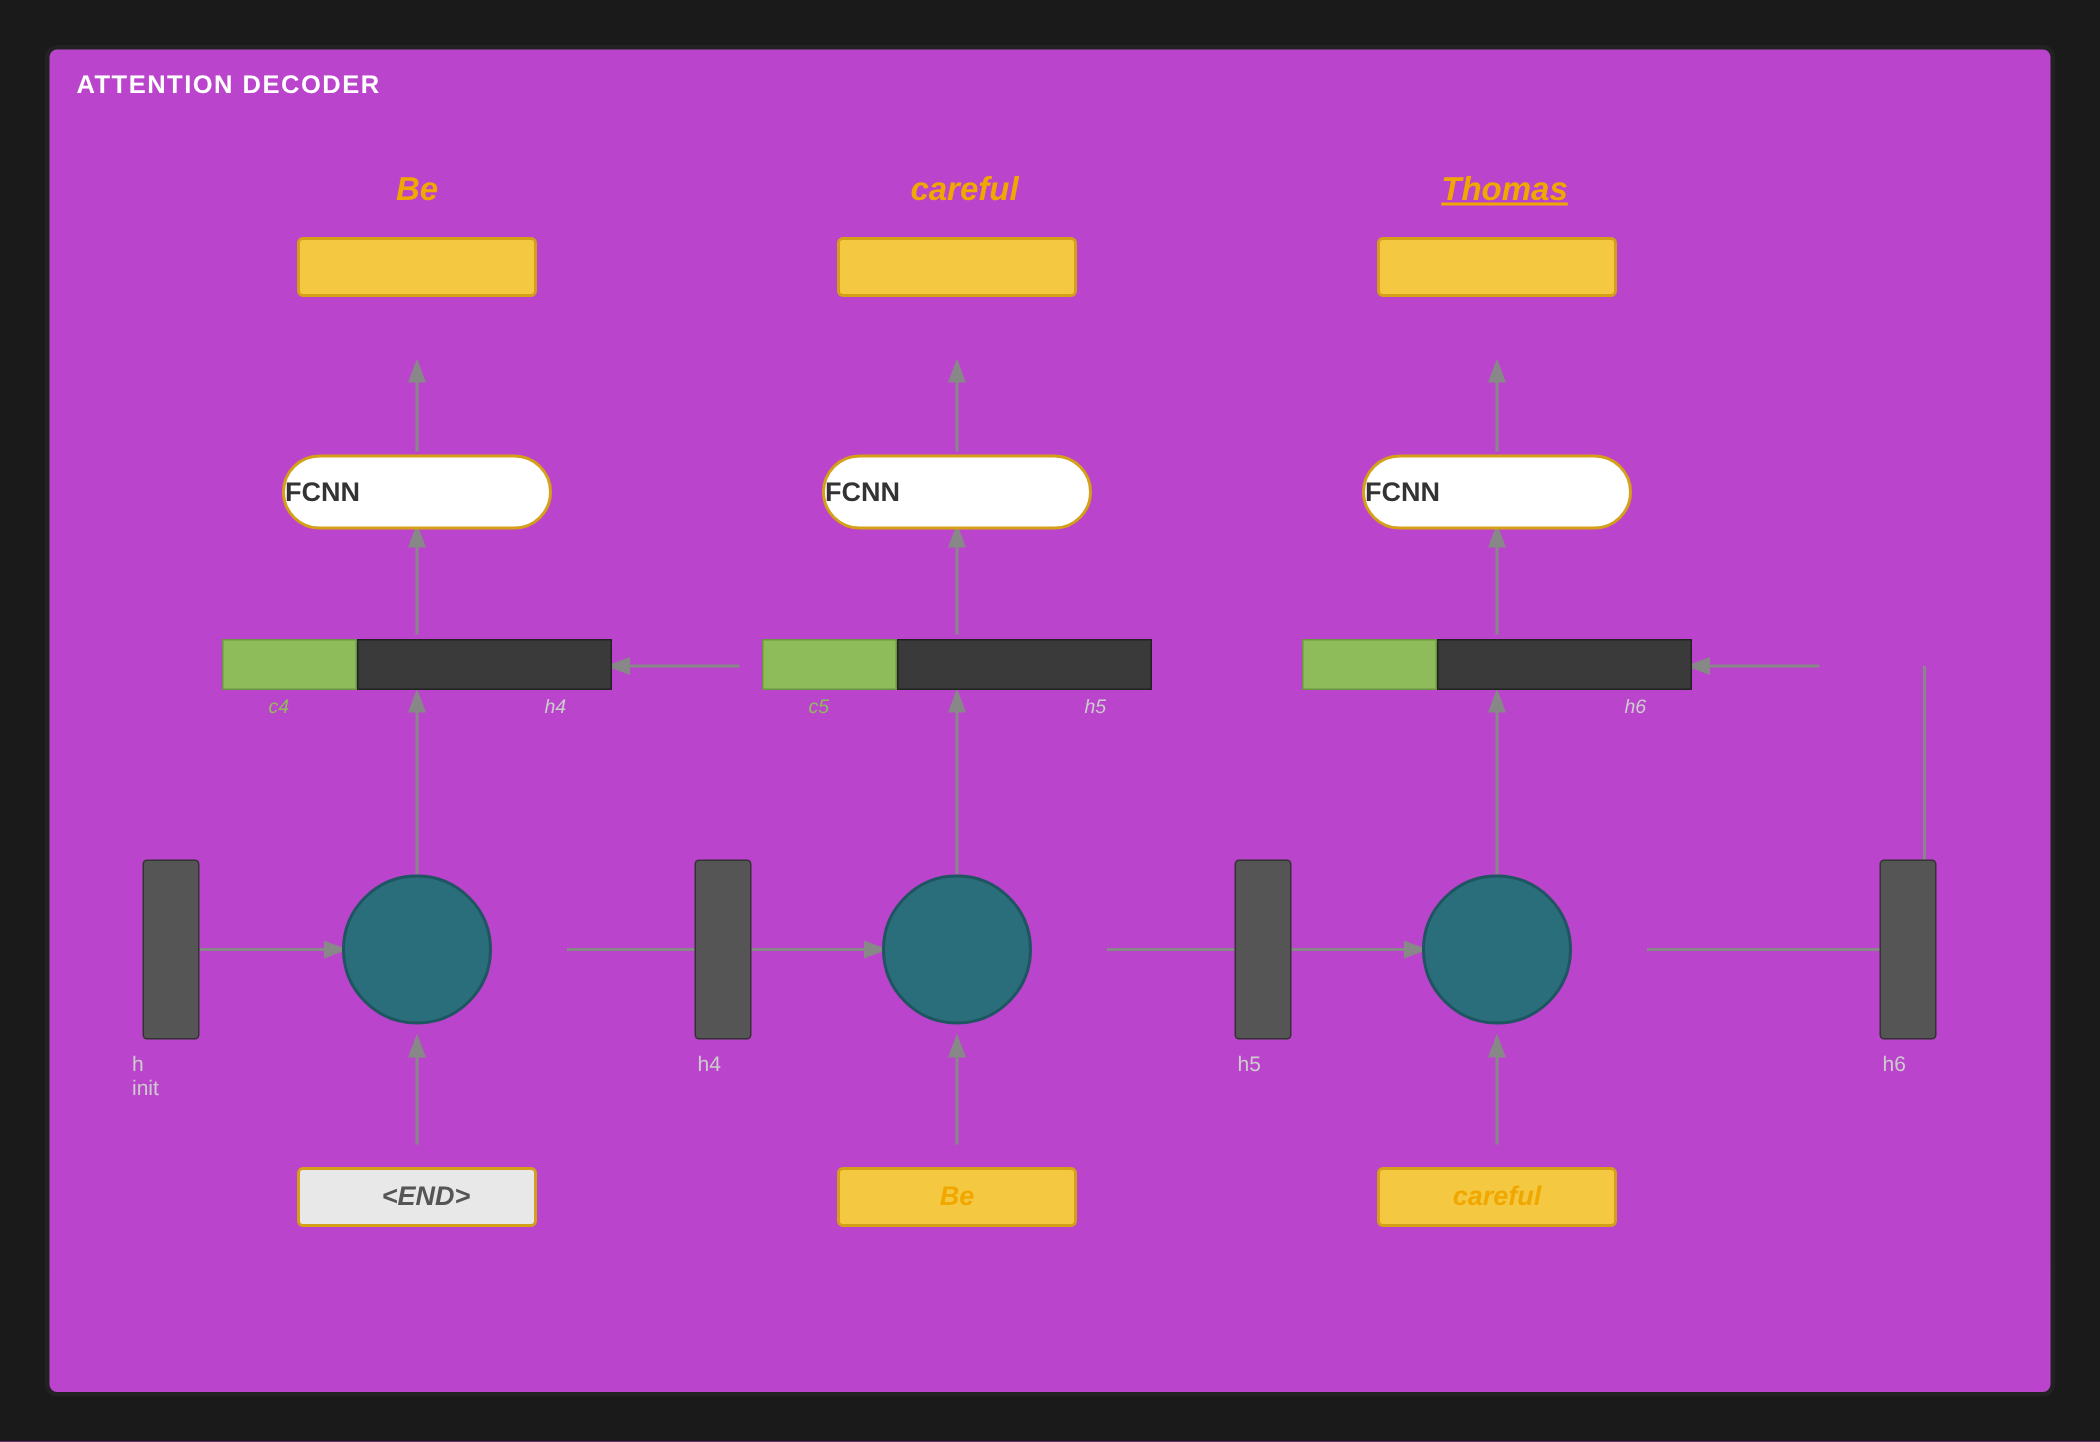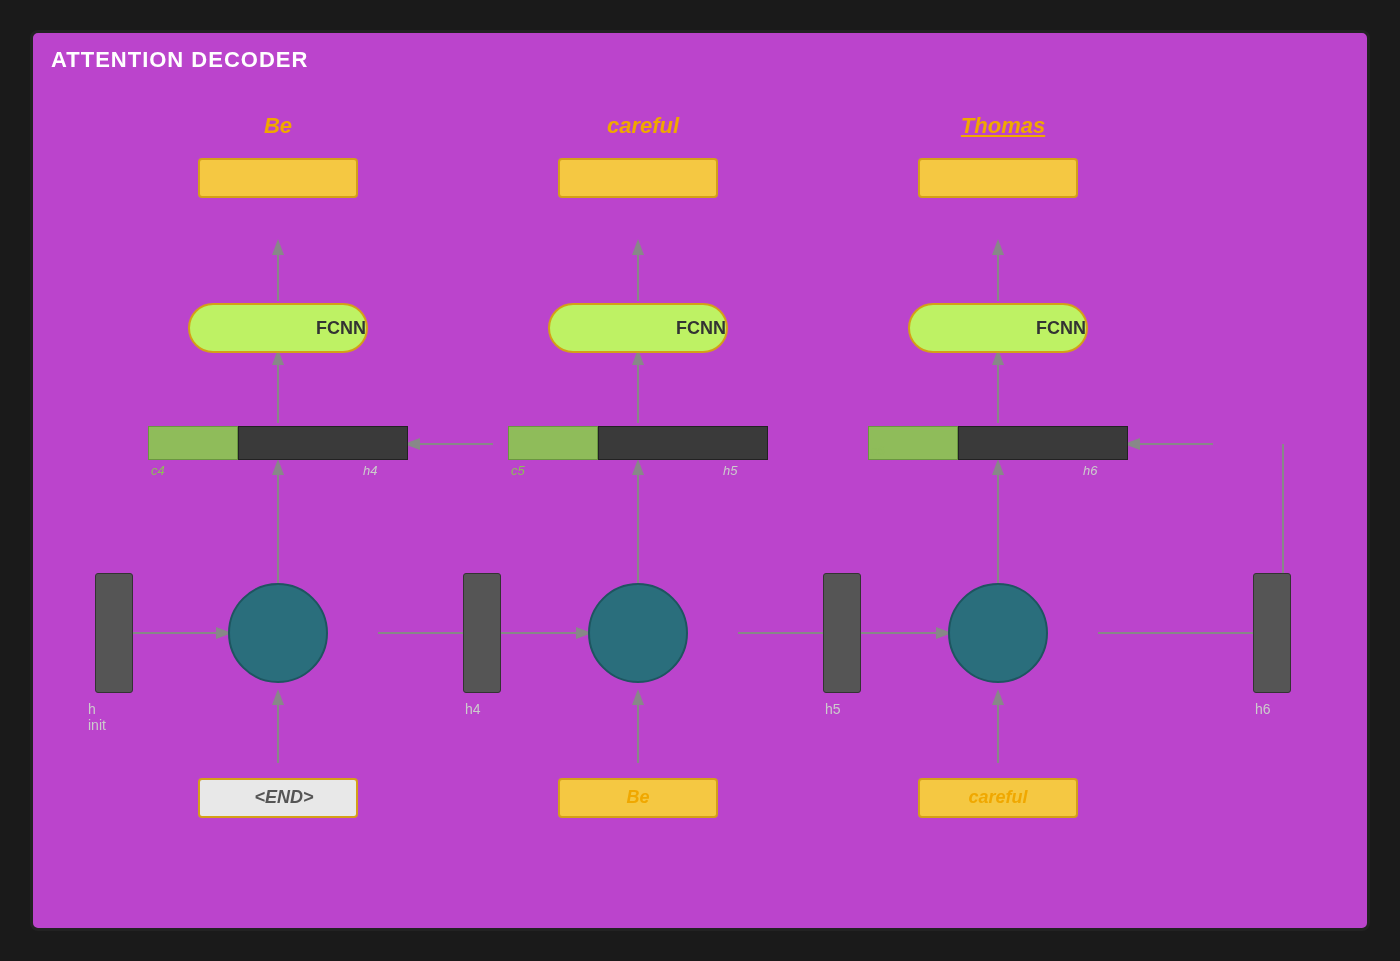--- a/index.html
+++ b/index.html
@@ -19,21 +19,21 @@
       border: 3px solid #222;
       border-radius: 8px;
       position: relative;
       overflow: hidden;
     }
     .title {
       position: absolute;
       top: 14px;
       left: 18px;
       color: white;
-      font-size: 22px;
+      font-size: 17px;
       font-weight: bold;
       letter-spacing: 1px;
     }
 
     
     .word-label {
       position: absolute;
       color: #f0a800;
       font-style: italic;
       font-size: 22px;
@@ -47,28 +47,28 @@
       background: #f5c842;
       border: 2px solid #d4a017;
       border-radius: 4px;
       width: 160px;
       height: 40px;
     }
 
     
     .fcnn-box {
       position: absolute;
-      background: #bef264;
+      background: #ffffff;
       border: 2.5px solid #d4a017;
       border-radius: 28px;
       width: 180px;
       height: 50px;
       display: flex;
       align-items: center;
-      justify-content: flex-end;
+      justify-content: flex-start;
       font-size: 18px;
       font-weight: bold;
       color: #333;
     }
 
     
     .state-bar {
       position: absolute;
       display: flex;
       height: 34px;
@@ -86,21 +86,21 @@
       background: #3a3a3a;
       border: 1.5px solid #222;
     }
 
     
     .state-label {
       position: absolute;
       font-size: 13px;
       font-style: italic;
     }
-    .state-label-c { color: #8fbc5a; }
+    .state-label-c { color: #8fbc5a; margin-left: 28px; }
     .state-label-h { color: #ccc; }
 
     
     .rnn-circle {
       position: absolute;
       width: 100px;
       height: 100px;
       border-radius: 50%;
       background: #2a6e7c;
       border: 2px solid #1e5560;

